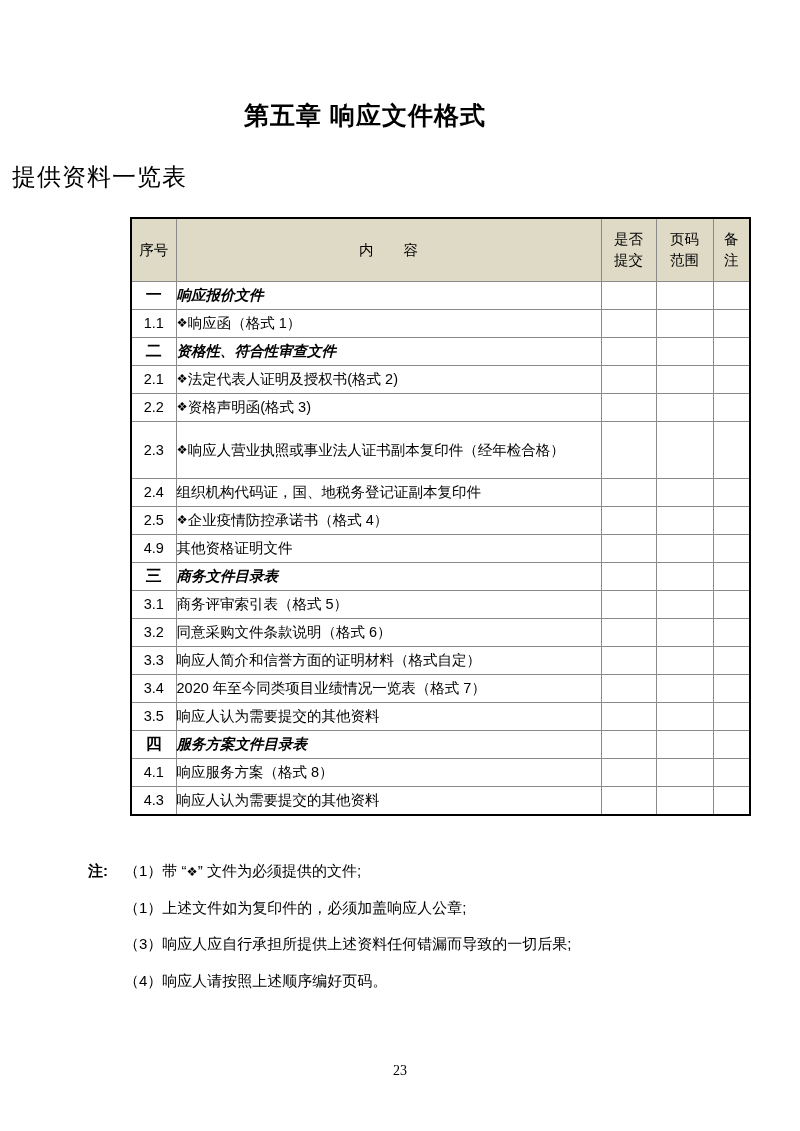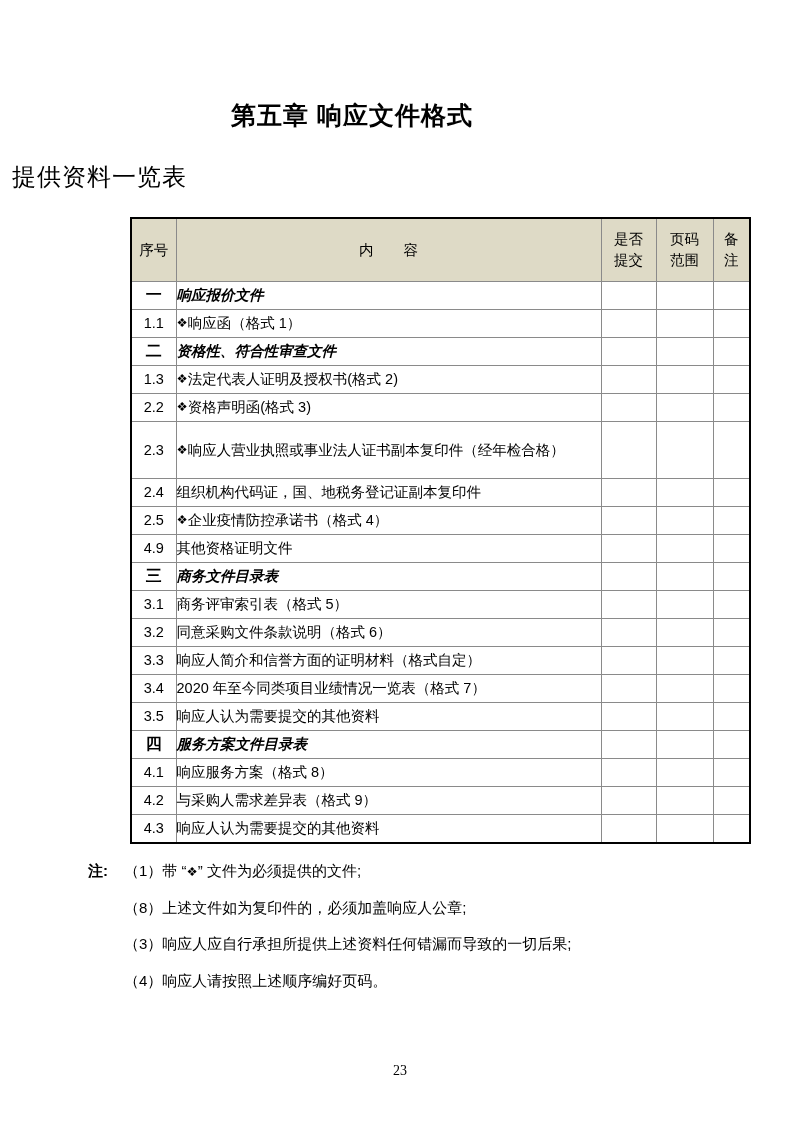--- a/index.html
+++ b/index.html
@@ -19,21 +19,21 @@
     width: 800px;
     height: 1131px;
     position: relative;
     box-sizing: border-box;
   }
 
   
   .chapter-title {
     position: absolute;
     top: 100px;
-    left: 0;
+    left: 13px;
     width: 704px;
     text-align: center;
     font-size: 25px;
     font-weight: bold;
     letter-spacing: 1px;
     line-height: 1.2;
   }
   .sheet-title {
     position: absolute;
     top: 163px;
@@ -220,21 +220,21 @@
             <td class="c-blank">&nbsp;</td>
           </tr>
           <tr>
             <td class="c-no section">二</td>
             <td class="c-content section"><span>资格性、符合性审查文件</span></td>
             <td class="c-blank">&nbsp;</td>
             <td class="c-blank">&nbsp;</td>
             <td class="c-blank">&nbsp;</td>
           </tr>
           <tr>
-            <td class="c-no">1.3</td>
+            <td class="c-no">2.1</td>
             <td class="c-content"><span class="marker">❖</span><span>法定代表人证明及授权书(格式 2)</span></td>
             <td class="c-blank">&nbsp;</td>
             <td class="c-blank">&nbsp;</td>
             <td class="c-blank">&nbsp;</td>
           </tr>
           <tr>
             <td class="c-no">2.2</td>
             <td class="c-content"><span class="marker">❖</span><span>资格声明函(格式 3)</span></td>
             <td class="c-blank">&nbsp;</td>
             <td class="c-blank">&nbsp;</td>
@@ -313,27 +313,20 @@
           <tr>
             <td class="c-no section">四</td>
             <td class="c-content section"><span>服务方案文件目录表</span></td>
             <td class="c-blank">&nbsp;</td>
             <td class="c-blank">&nbsp;</td>
             <td class="c-blank">&nbsp;</td>
           </tr>
           <tr>
             <td class="c-no">4.1</td>
             <td class="c-content"><span>响应服务方案（格式 8）</span></td>
-            <td class="c-blank">&nbsp;</td>
-            <td class="c-blank">&nbsp;</td>
-            <td class="c-blank">&nbsp;</td>
-          </tr>
-          <tr>
-            <td class="c-no">4.2</td>
-            <td class="c-content"><span>与采购人需求差异表（格式 9）</span></td>
             <td class="c-blank">&nbsp;</td>
             <td class="c-blank">&nbsp;</td>
             <td class="c-blank">&nbsp;</td>
           </tr>
           <tr>
             <td class="c-no">4.3</td>
             <td class="c-content"><span>响应人认为需要提交的其他资料</span></td>
             <td class="c-blank">&nbsp;</td>
             <td class="c-blank">&nbsp;</td>
             <td class="c-blank">&nbsp;</td>
@@ -342,21 +335,21 @@
     </table>
   </div>
 
   <div class="notes" id="notes-block">
       <div class="note-row">
         <div class="note-label">注:</div>
         <div class="note-text"><span>（1）带 “</span><span class="mk">❖</span><span>” 文件为必须提供的文件;</span></div>
       </div>
       <div class="note-row">
         <div class="note-spacer"></div>
-        <div class="note-text"><span>（8）上述文件如为复印件的，必须加盖响应人公章;</span></div>
+        <div class="note-text"><span>（1）上述文件如为复印件的，必须加盖响应人公章;</span></div>
       </div>
       <div class="note-row">
         <div class="note-spacer"></div>
         <div class="note-text"><span>（3）响应人应自行承担所提供上述资料任何错漏而导致的一切后果;</span></div>
       </div>
       <div class="note-row">
         <div class="note-spacer"></div>
         <div class="note-text"><span>（4）响应人请按照上述顺序编好页码。</span></div>
       </div>
     </div>

